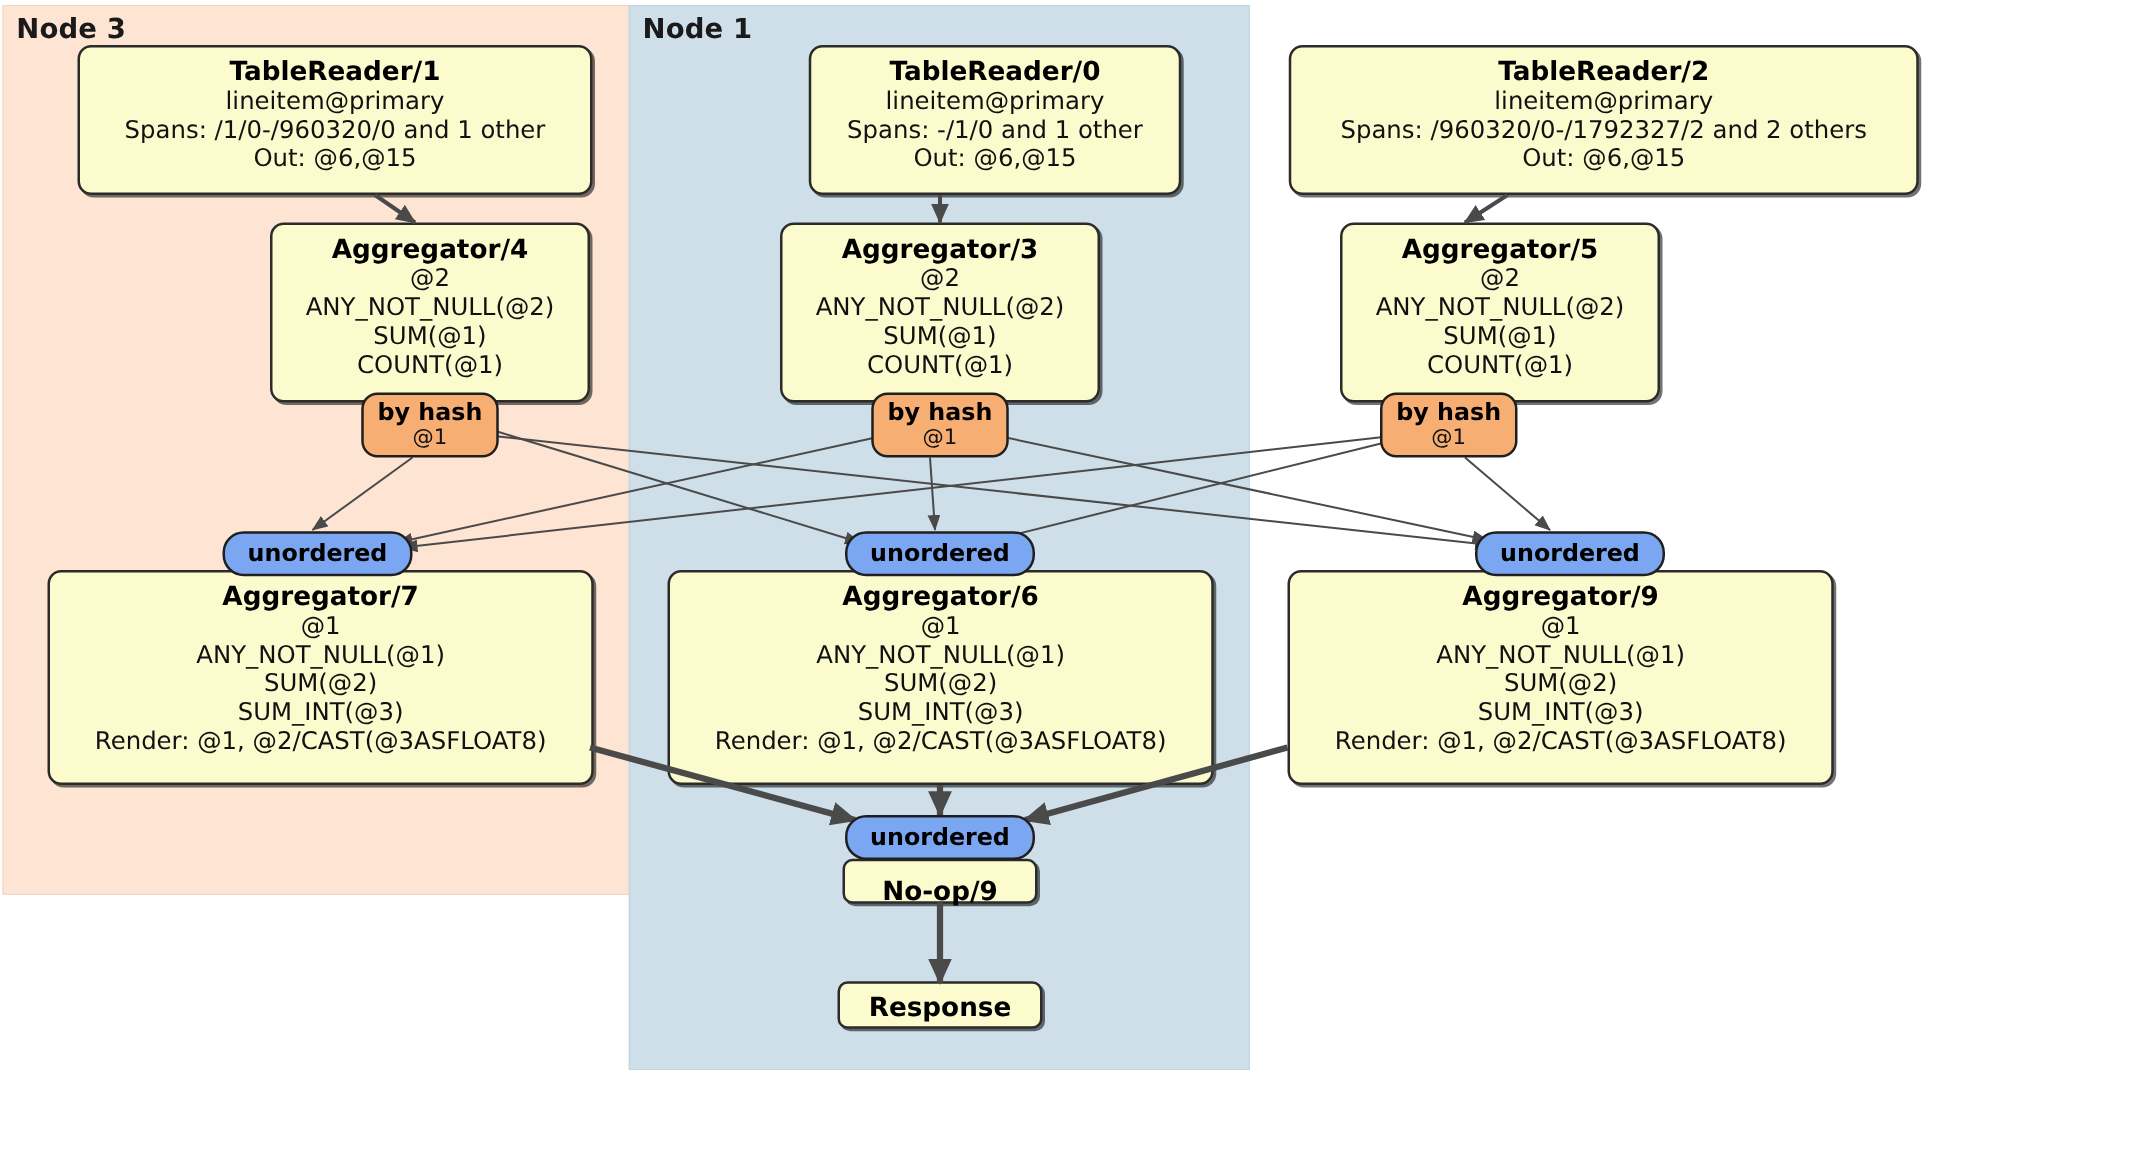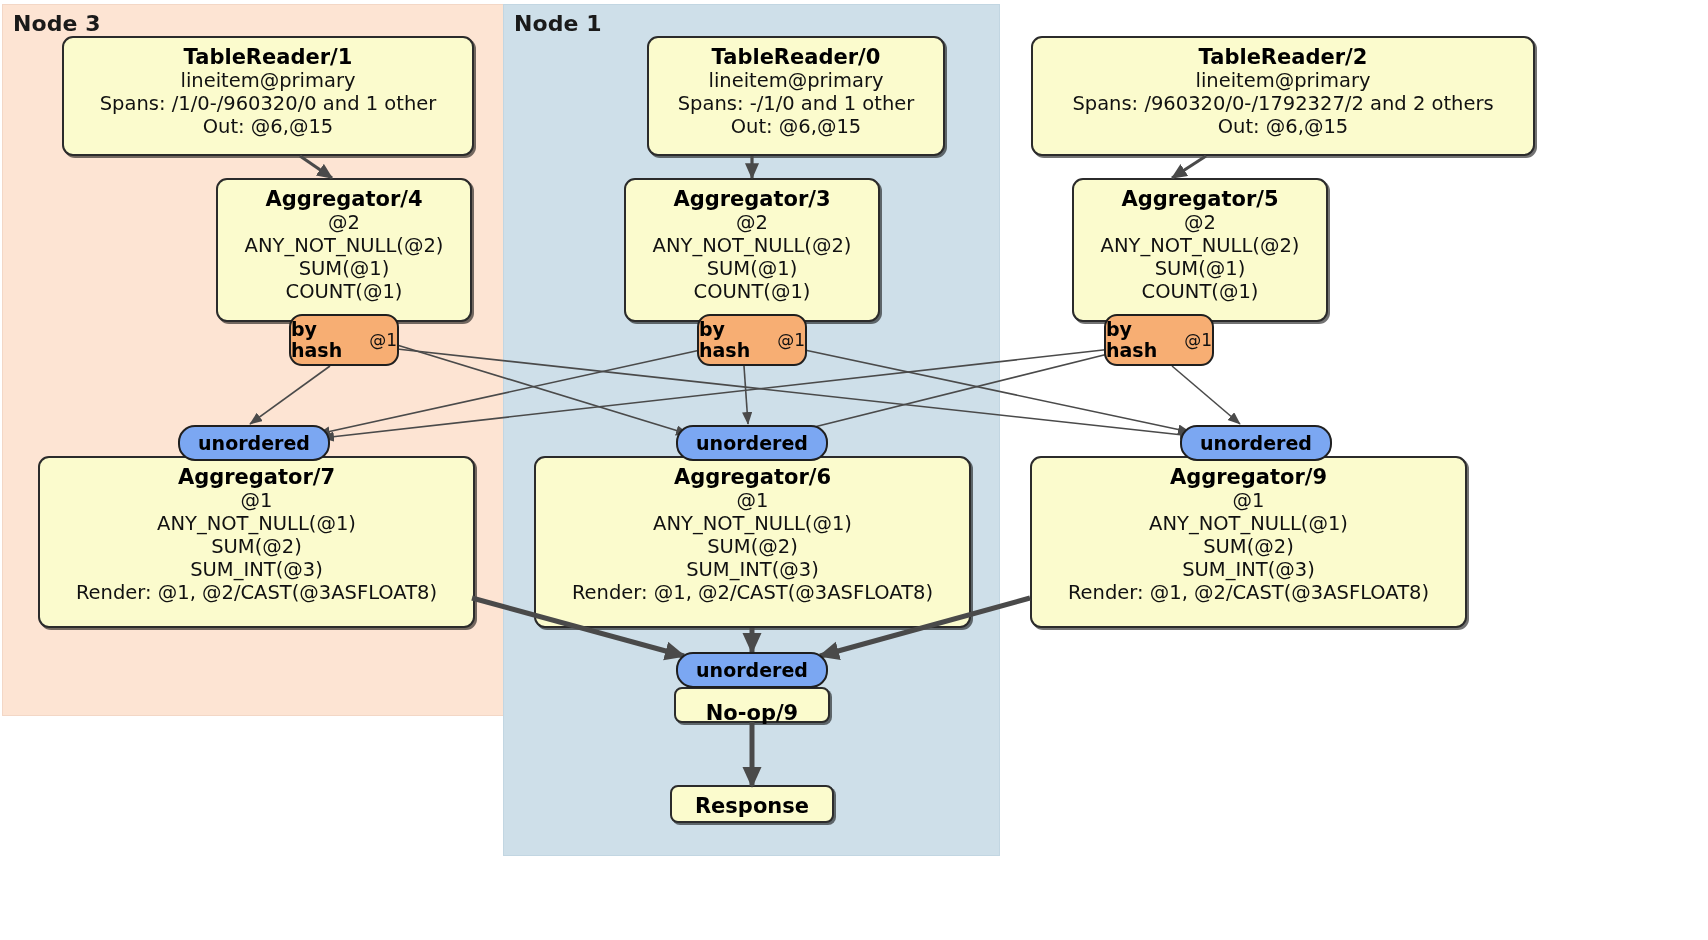--- a/index.html
+++ b/index.html
@@ -26,21 +26,21 @@
         background:#FBFBCD;border:2px solid #2b2b2b;border-radius:11px;
         box-shadow:2px 2px 0 rgba(0,0,0,0.55);
         display:flex;flex-direction:column;align-items:center;
         justify-content:flex-start;padding-top:7px;}
   .pbox .ptitle{font-size:21px;font-weight:bold;color:#000;line-height:1.16;}
   .pbox .pline{font-size:19.5px;color:#111;line-height:1.18;white-space:nowrap;}
 
   
   .pill{position:absolute;box-sizing:border-box;
         border:2px solid #1f1f1f;border-radius:14px;
-        display:flex;flex-direction:row;align-items:center;
+        display:flex;flex-direction:column;align-items:center;
         justify-content:center;z-index:6;}
   .pill.hash{background:#F7AE73;border-radius:13px;}
   .pill.unordered{background:#7BA7F2;border-radius:17px;}
   .pill .pill-main{font-size:19px;font-weight:bold;color:#000;line-height:1.1;}
   .pill .pill-sub{font-size:17px;color:#111;line-height:1.1;}
 
   svg#edges{position:absolute;left:0;top:0;width:1708px;height:940px;
             pointer-events:none;z-index:4;}
   .thin{stroke:#4a4a4a;stroke-width:1.6;fill:none;}
   .thick{stroke:#4a4a4a;stroke-width:5;fill:none;}

